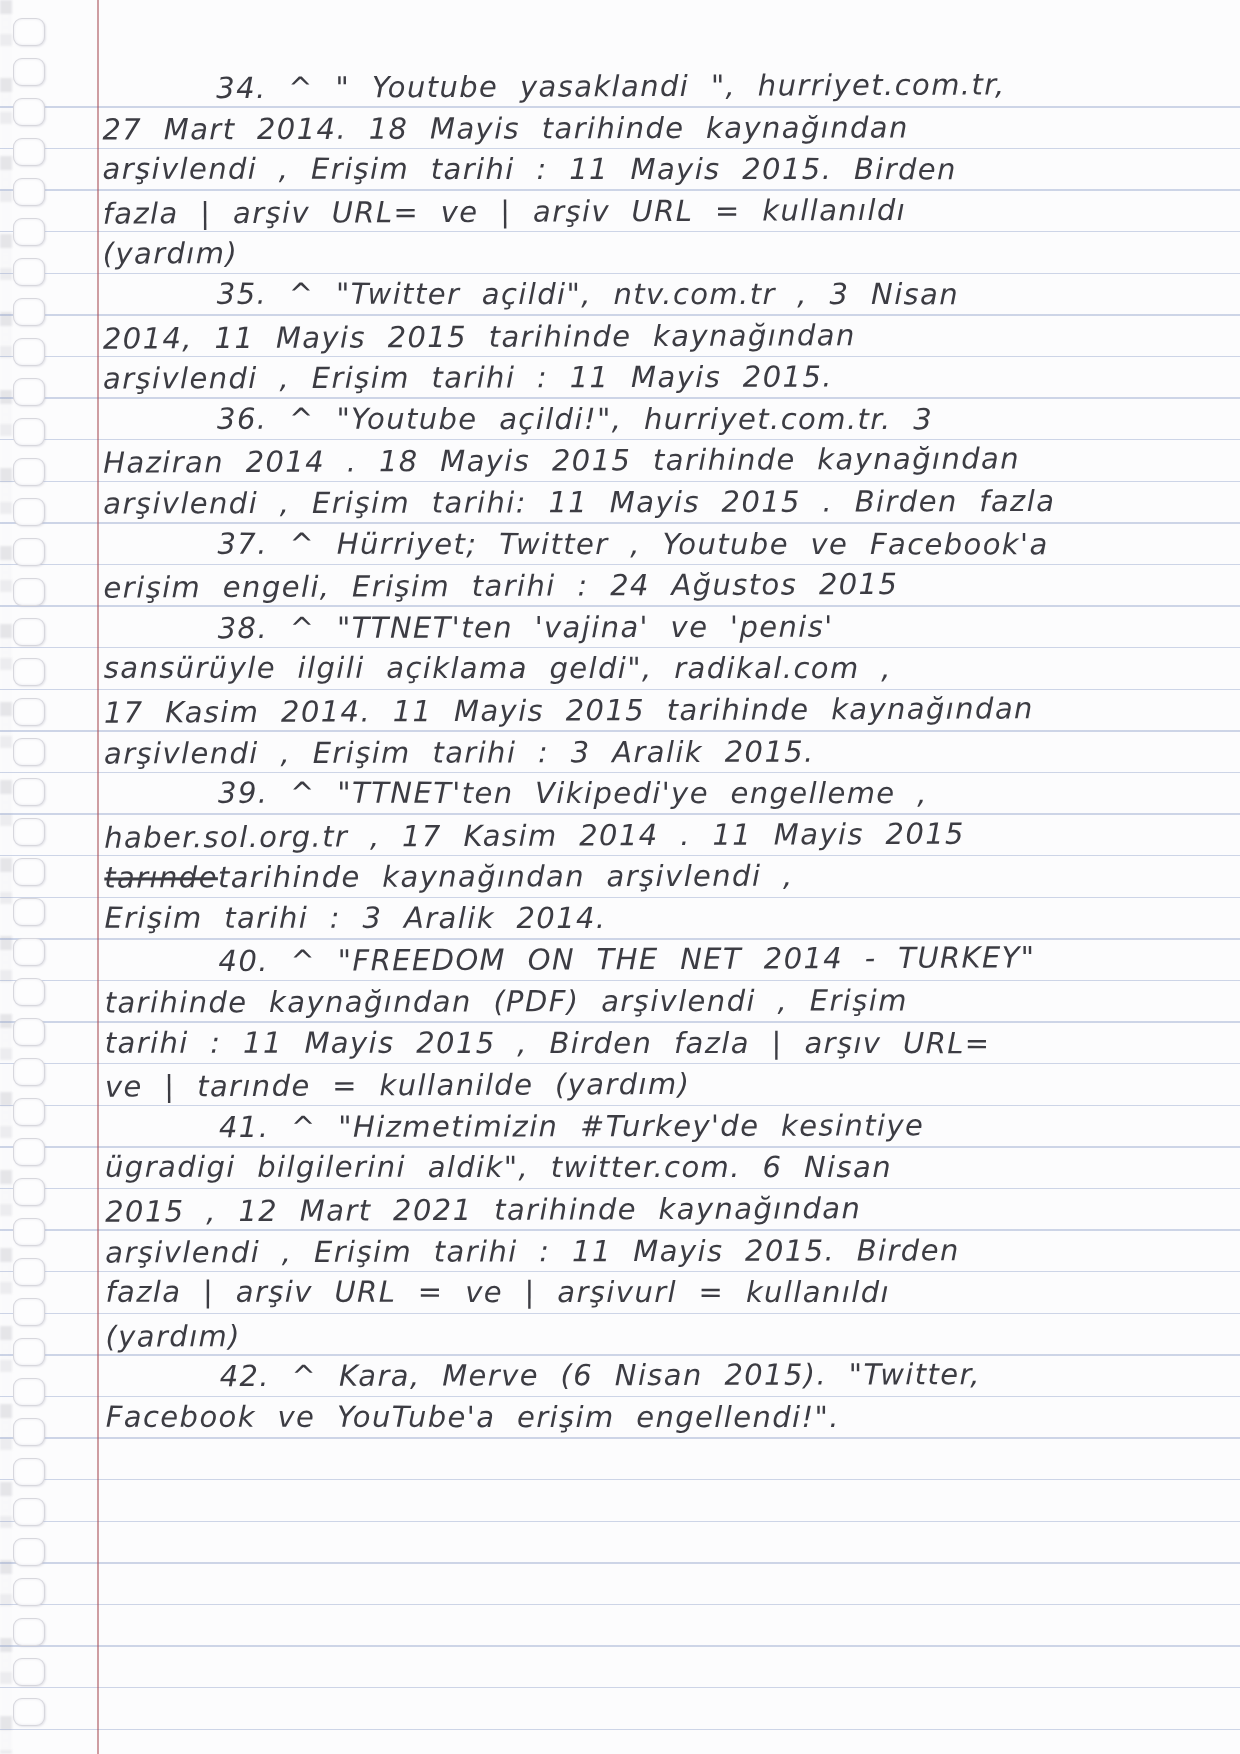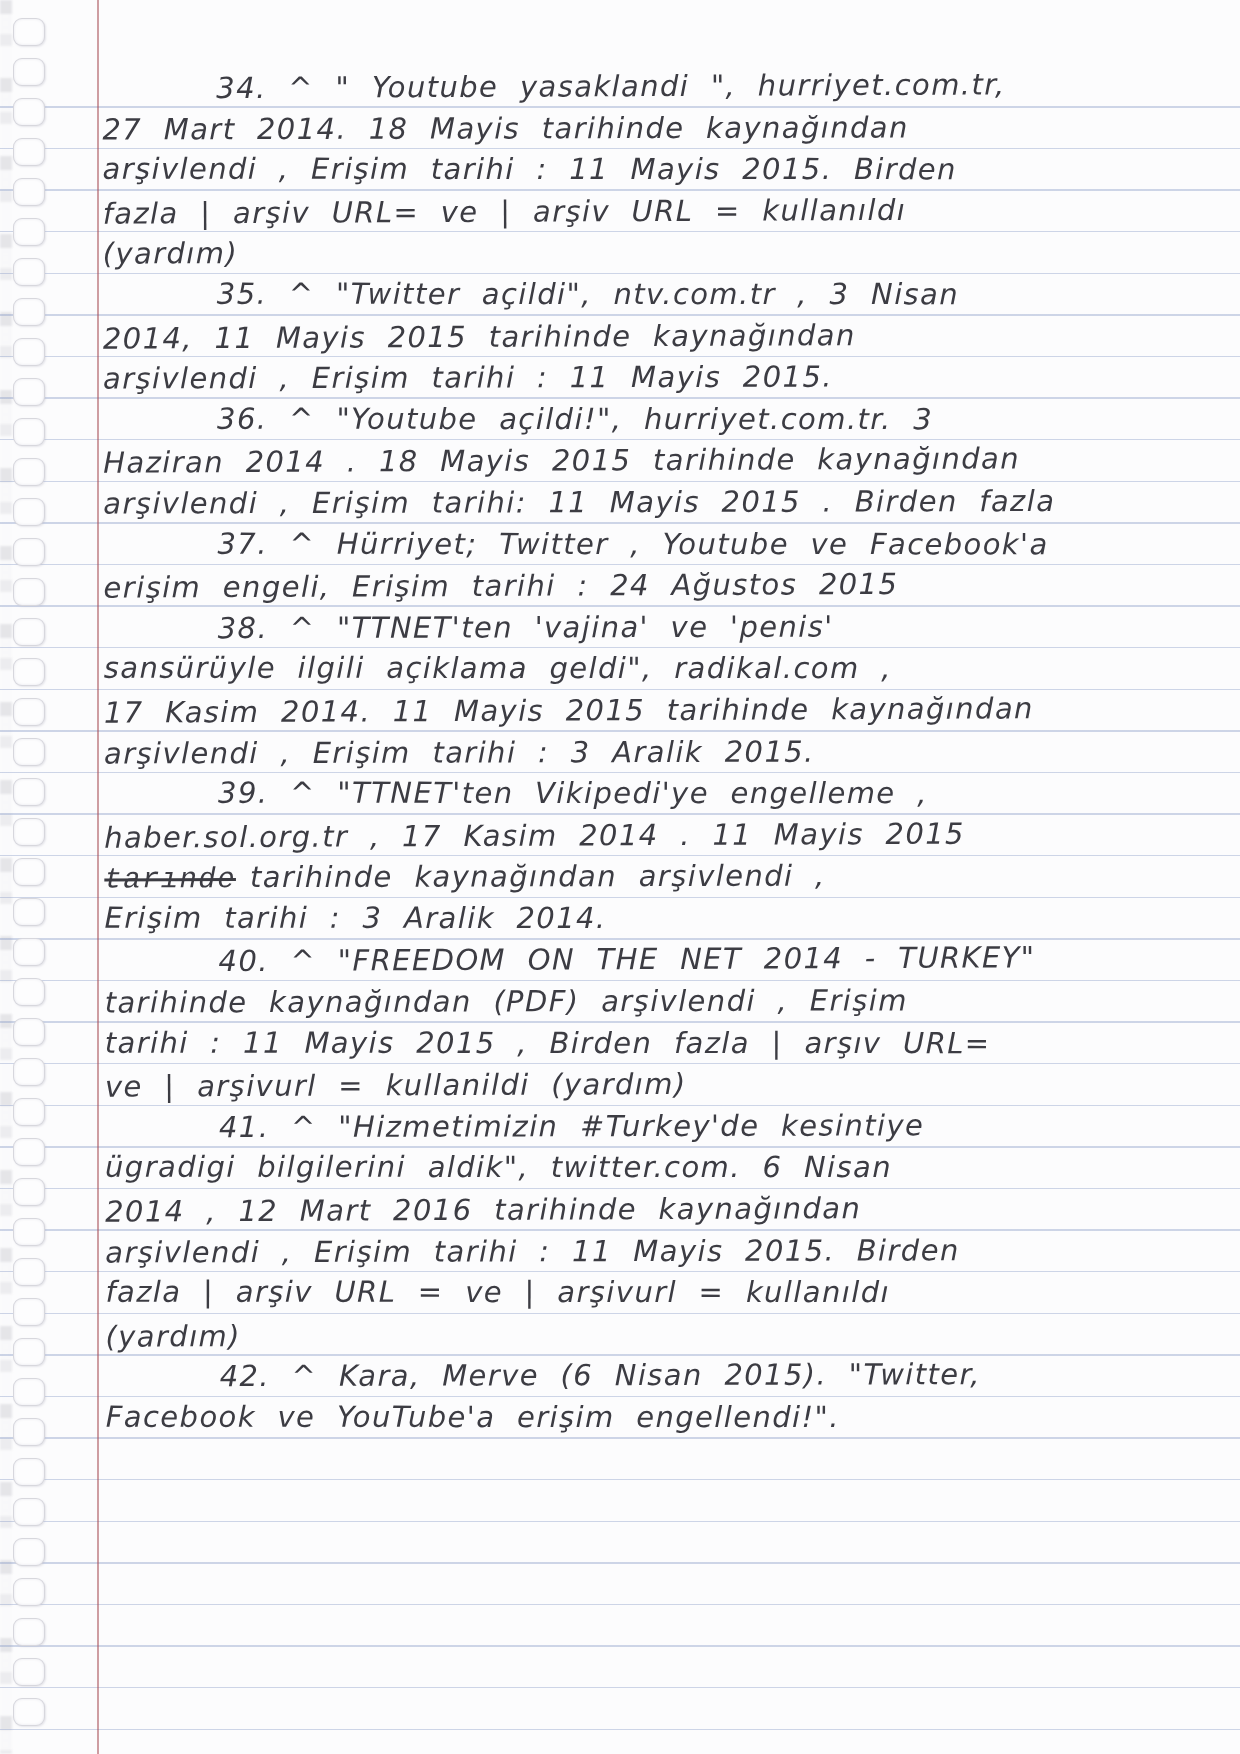--- a/index.html
+++ b/index.html
@@ -57,21 +57,21 @@
     white-space:nowrap;
     font-style:italic;
     font-size:29px;
     letter-spacing:1.4px;
     word-spacing:11px;
     color:#3c3c43;
   }
   .line.indent{padding-left:120px;}
   .line:nth-child(3n){transform:rotate(0.18deg);}
   .line:nth-child(3n+1){transform:rotate(-0.12deg);}
-  .strike{text-decoration:line-through;text-decoration-thickness:2.5px;margin-right:14px;font-family:Liberation Mono, monospace;}
+  .strike{text-decoration:line-through;text-decoration-thickness:2.5px;}
 </style>
 </head>
 <body>
 
 <div id="page">
   <div id="left-ghost"></div>
   <div id="rules"></div>
   <div id="margin-line"></div>
   <div id="holes">
       <div class="hole" style="top: 18px; left: 13px;"></div>
@@ -136,23 +136,23 @@
       <div class="line">sansürüyle ilgili açiklama geldi",  radikal.com ,</div>
       <div class="line">17 Kasim 2014.  11 Mayis 2015 tarihinde kaynağından</div>
       <div class="line">arşivlendi ,  Erişim tarihi : 3 Aralik 2015.</div>
       <div class="line indent">39. ^ "TTNET'ten Vikipedi'ye engelleme ,</div>
       <div class="line">haber.sol.org.tr ,  17 Kasim 2014 . 11 Mayis 2015</div>
       <div class="line"><span class="strike">tarınde</span>tarihinde kaynağından arşivlendi ,</div>
       <div class="line">Erişim tarihi : 3 Aralik 2014.</div>
       <div class="line indent">40. ^ "FREEDOM ON THE NET 2014 - TURKEY"</div>
       <div class="line">tarihinde kaynağından (PDF) arşivlendi , Erişim</div>
       <div class="line">tarihi : 11 Mayis 2015 ,  Birden fazla | arşıv URL=</div>
-      <div class="line">ve | arşivurl = kullanildi (yardım)</div>
+      <div class="line">ve | tarınde = kullanilde (yardım)</div>
       <div class="line indent">41. ^ "Hizmetimizin #Turkey'de kesintiye</div>
       <div class="line">ügradigi bilgilerini aldik", twitter.com. 6 Nisan</div>
-      <div class="line">2014 , 12 Mart 2016 tarihinde kaynağından</div>
+      <div class="line">2015 , 12 Mart 2021 tarihinde kaynağından</div>
       <div class="line">arşivlendi , Erişim tarihi : 11 Mayis 2015. Birden</div>
       <div class="line">fazla | arşiv URL = ve | arşivurl = kullanıldı</div>
       <div class="line">(yardım)</div>
       <div class="line indent">42. ^ Kara, Merve (6 Nisan 2015). "Twitter,</div>
       <div class="line">Facebook ve YouTube'a erişim engellendi!".</div>
     </div>
 </div>
 
 </body></html>

